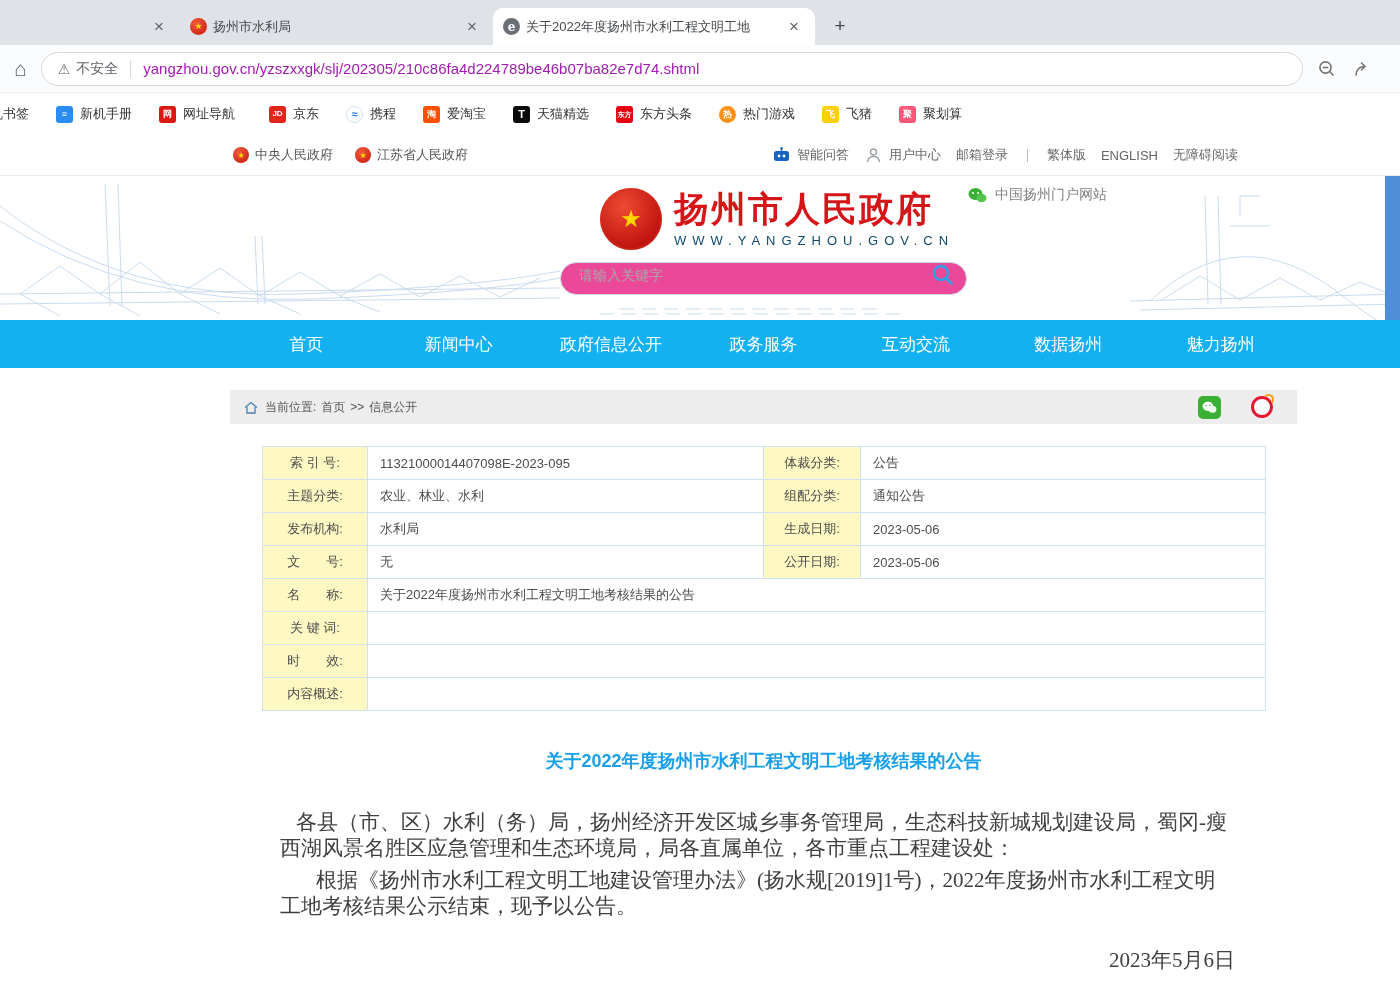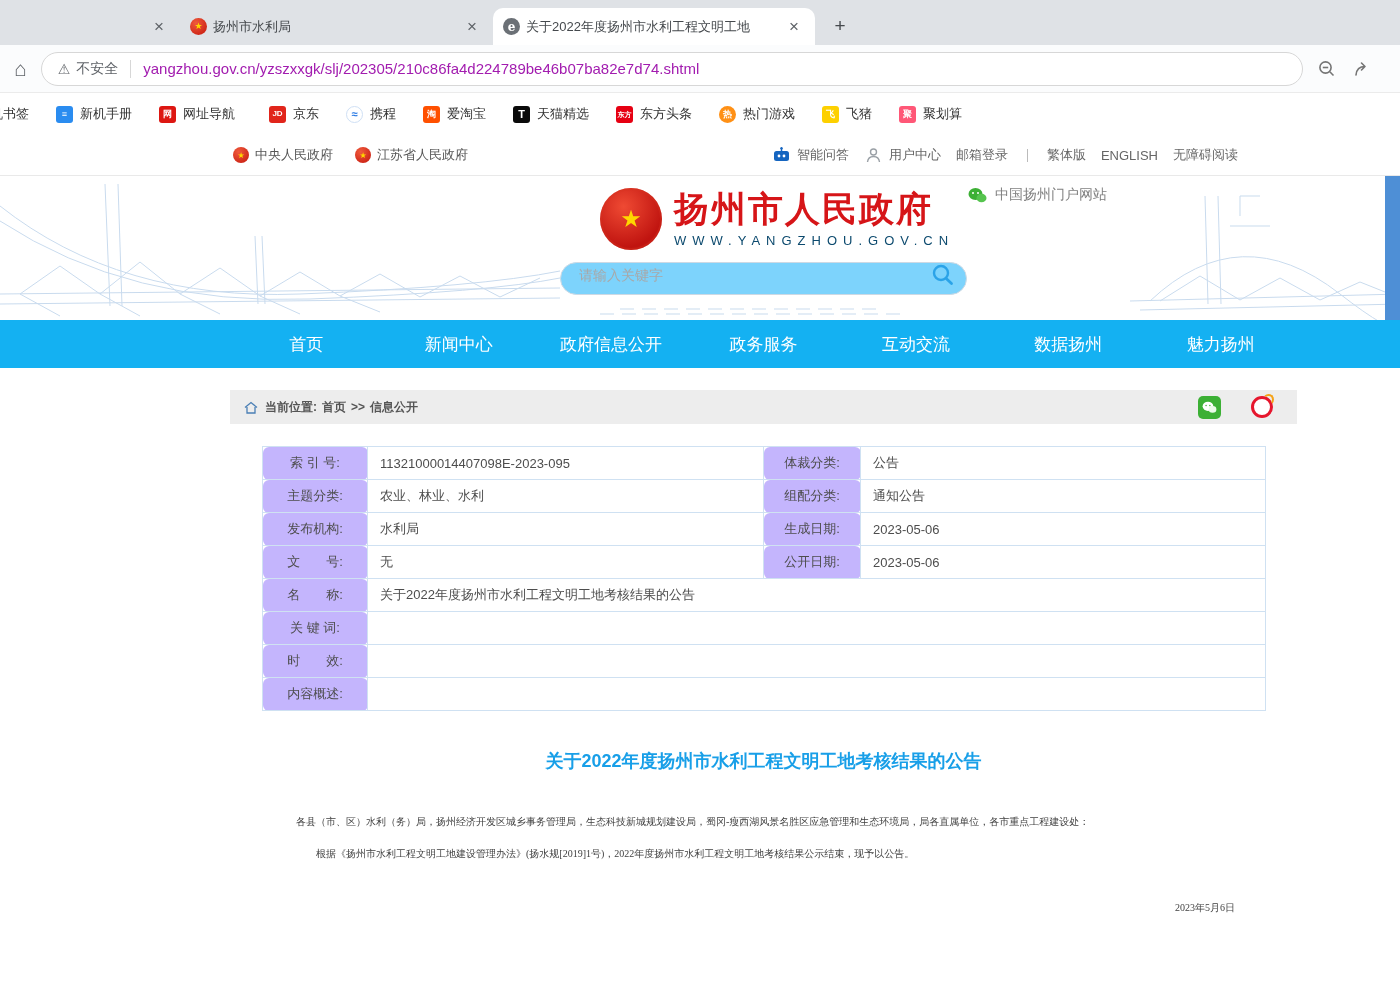--- a/index.html
+++ b/index.html
@@ -64,55 +64,55 @@
   .brand { position:absolute; left:600px; top:12px; display:flex; align-items:center; gap:12px; }
   .emblem-lg { width:62px; height:62px; border-radius:50%;
                background:radial-gradient(circle at 38% 30%, #ef4a33, #c01410 70%);
                color:#ffd700; font-size:24px; display:flex; align-items:center; justify-content:center;
                box-shadow:0 0 0 2px #d8352155 inset; }
   .brand-cn { font-size:35px; font-weight:bold; color:#d61518; letter-spacing:2px; line-height:1.1; }
   .brand-en { font-size:13px; color:#0c4a6e; letter-spacing:6px; margin-top:4px; }
   .portal { position:absolute; left:968px; top:10px; display:flex; align-items:center; gap:8px;
             font-size:14px; color:#808080; }
   .wechat-dot { width:19px; height:17px; }
-  .searchbox { position:absolute; left:560px; top:86px; width:407px; height:33px; background:#7dd3fc;
+  .searchbox { position:absolute; left:560px; top:86px; width:407px; height:33px; background:#ec4899;
                border:1px solid #cdd9e4; border-radius:17px; display:flex; align-items:center; padding:0 10px 8px 18px; }
   .searchbox input { border:none; outline:none; flex:1; font-size:14px; color:#333; background:transparent;
                      font-family:"Liberation Sans", sans-serif; }
   .searchbox input::placeholder { color:#a8a8a8; }
 
   
   .mainnav { height:48px; background:#14b1f2; display:flex; align-items:center;
              padding-left:230px; }
   .mainnav .navwrap { width:1067px; display:flex; }
   .nav-item { flex:1; text-align:center; color:#fff; font-size:17px; }
 
   
   .content { width:1067px; margin:22px 0 0 230px; background:#fff; }
   .breadcrumb { height:34px; background:#ededed; display:flex; align-items:center; padding:0 14px;
-                font-size:12px; color:#555; position:relative;font-weight:bold; }
+                font-size:12px; color:#555; position:relative; }
   .bc-home { margin-right:7px; display:flex; }
   .bc-part { margin-right:5px; }
   .bc-icons { position:absolute; right:24px; display:flex; gap:30px; align-items:center; }
   .sq-wechat { width:23px; height:23px; border-radius:5px; background:#3cb035; display:flex;
                align-items:center; justify-content:center; }
   .weibo-ic { width:22px; height:22px; border-radius:50%; background:#fff;
               border:3px solid #e6162d; position:relative; }
   .weibo-ic::after { content:""; position:absolute; right:-4px; top:-5px; width:7px; height:7px;
                      border-radius:50%; border:2px solid #f5a216; border-left-color:transparent;
                      border-bottom-color:transparent; }
 
   table.meta { border-collapse:collapse; table-layout:fixed; width:1003px; margin:22px 0 0 32px;
                font-size:13px; color:#4d4d4d; }
   table.meta td { border:1px solid #cfe1f2; height:33px; padding:0 12px; white-space:nowrap;
                   overflow:hidden; }
-  td.mlabel { background:#c4b5fd; text-align:center; padding:0 4px;border-radius:6px; }
+  td.mlabel { background:#fef9c3; text-align:center; padding:0 4px; }
 
   .art-title { margin-top:38px; text-align:center; font-size:18px; font-weight:bold; color:#189fe8; }
-  .art-body { font-family:"Liberation Serif", serif; font-size:10px; color:#3f3f3f; line-height:26px; }
+  .art-body { font-family:"Liberation Serif", serif; font-size:21px; color:#3f3f3f; line-height:26px; }
   .para1 { margin:36px 62px 0 50px; text-indent:16px; }
   .para2 { margin:6px 62px 4px 50px; text-indent:36px; }
   .art-date { margin:28px 62px 0 0; text-align:right; }
 
   svg { display:block; }
 </style>
 </head>
 <body>
 
 <div class="tabbar">

